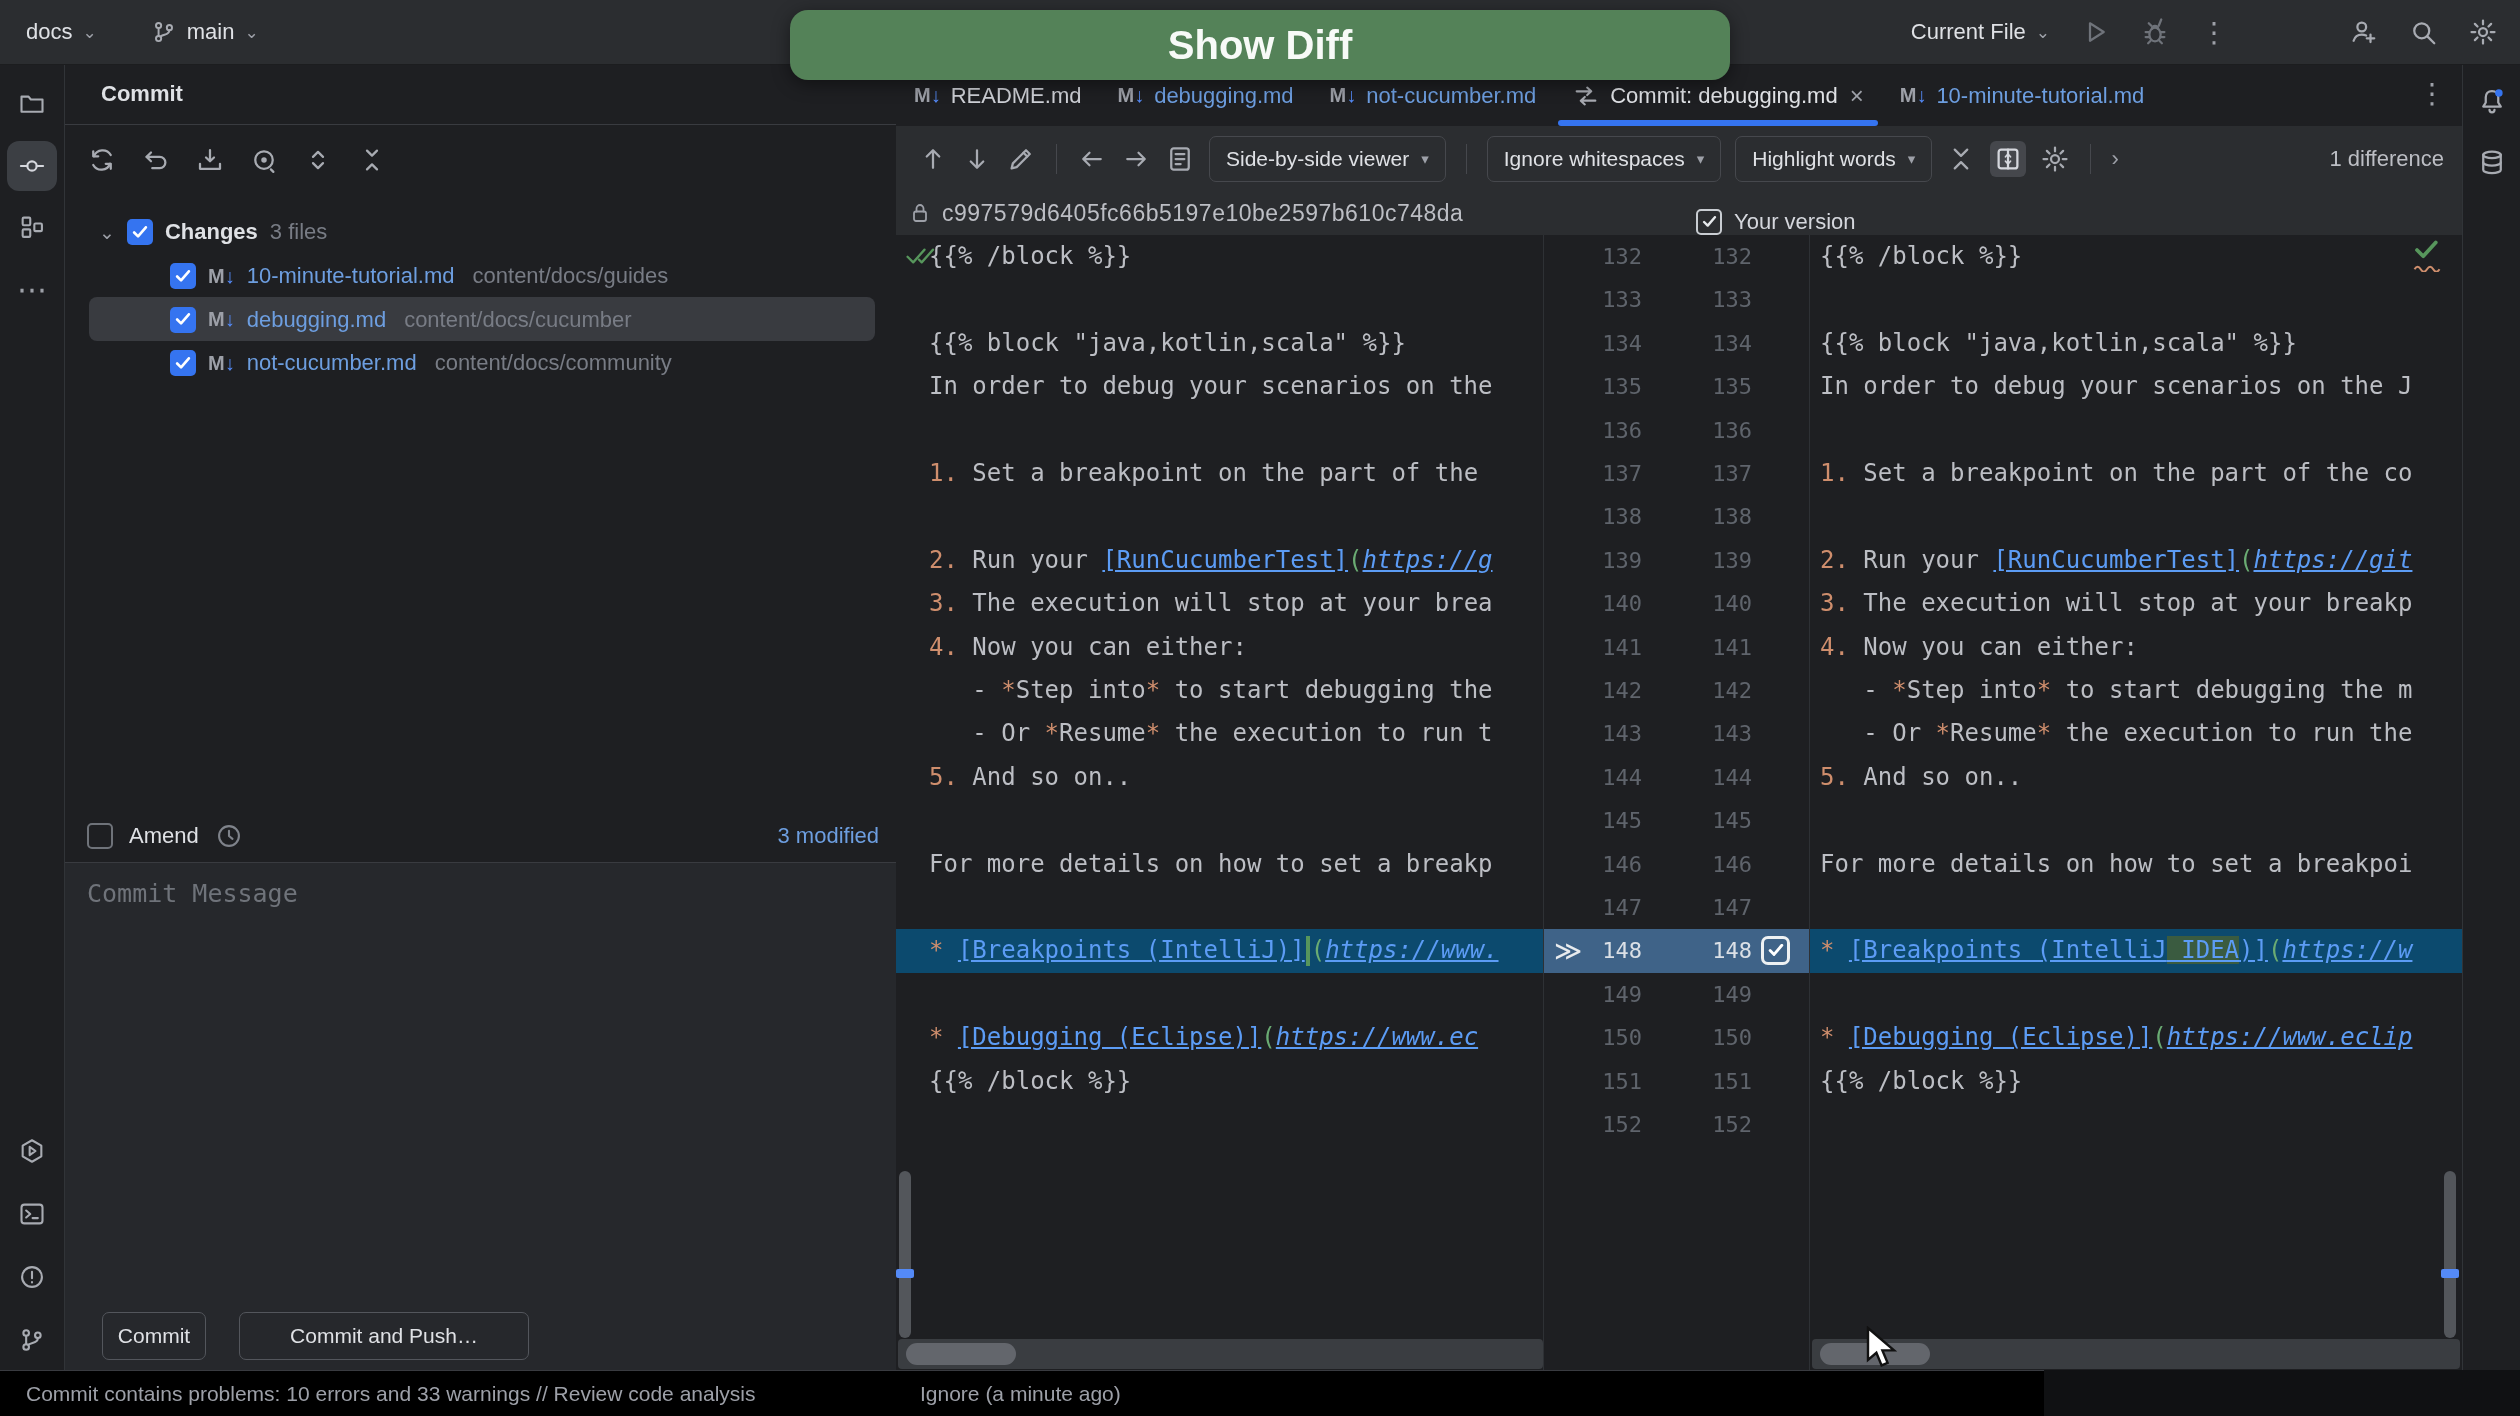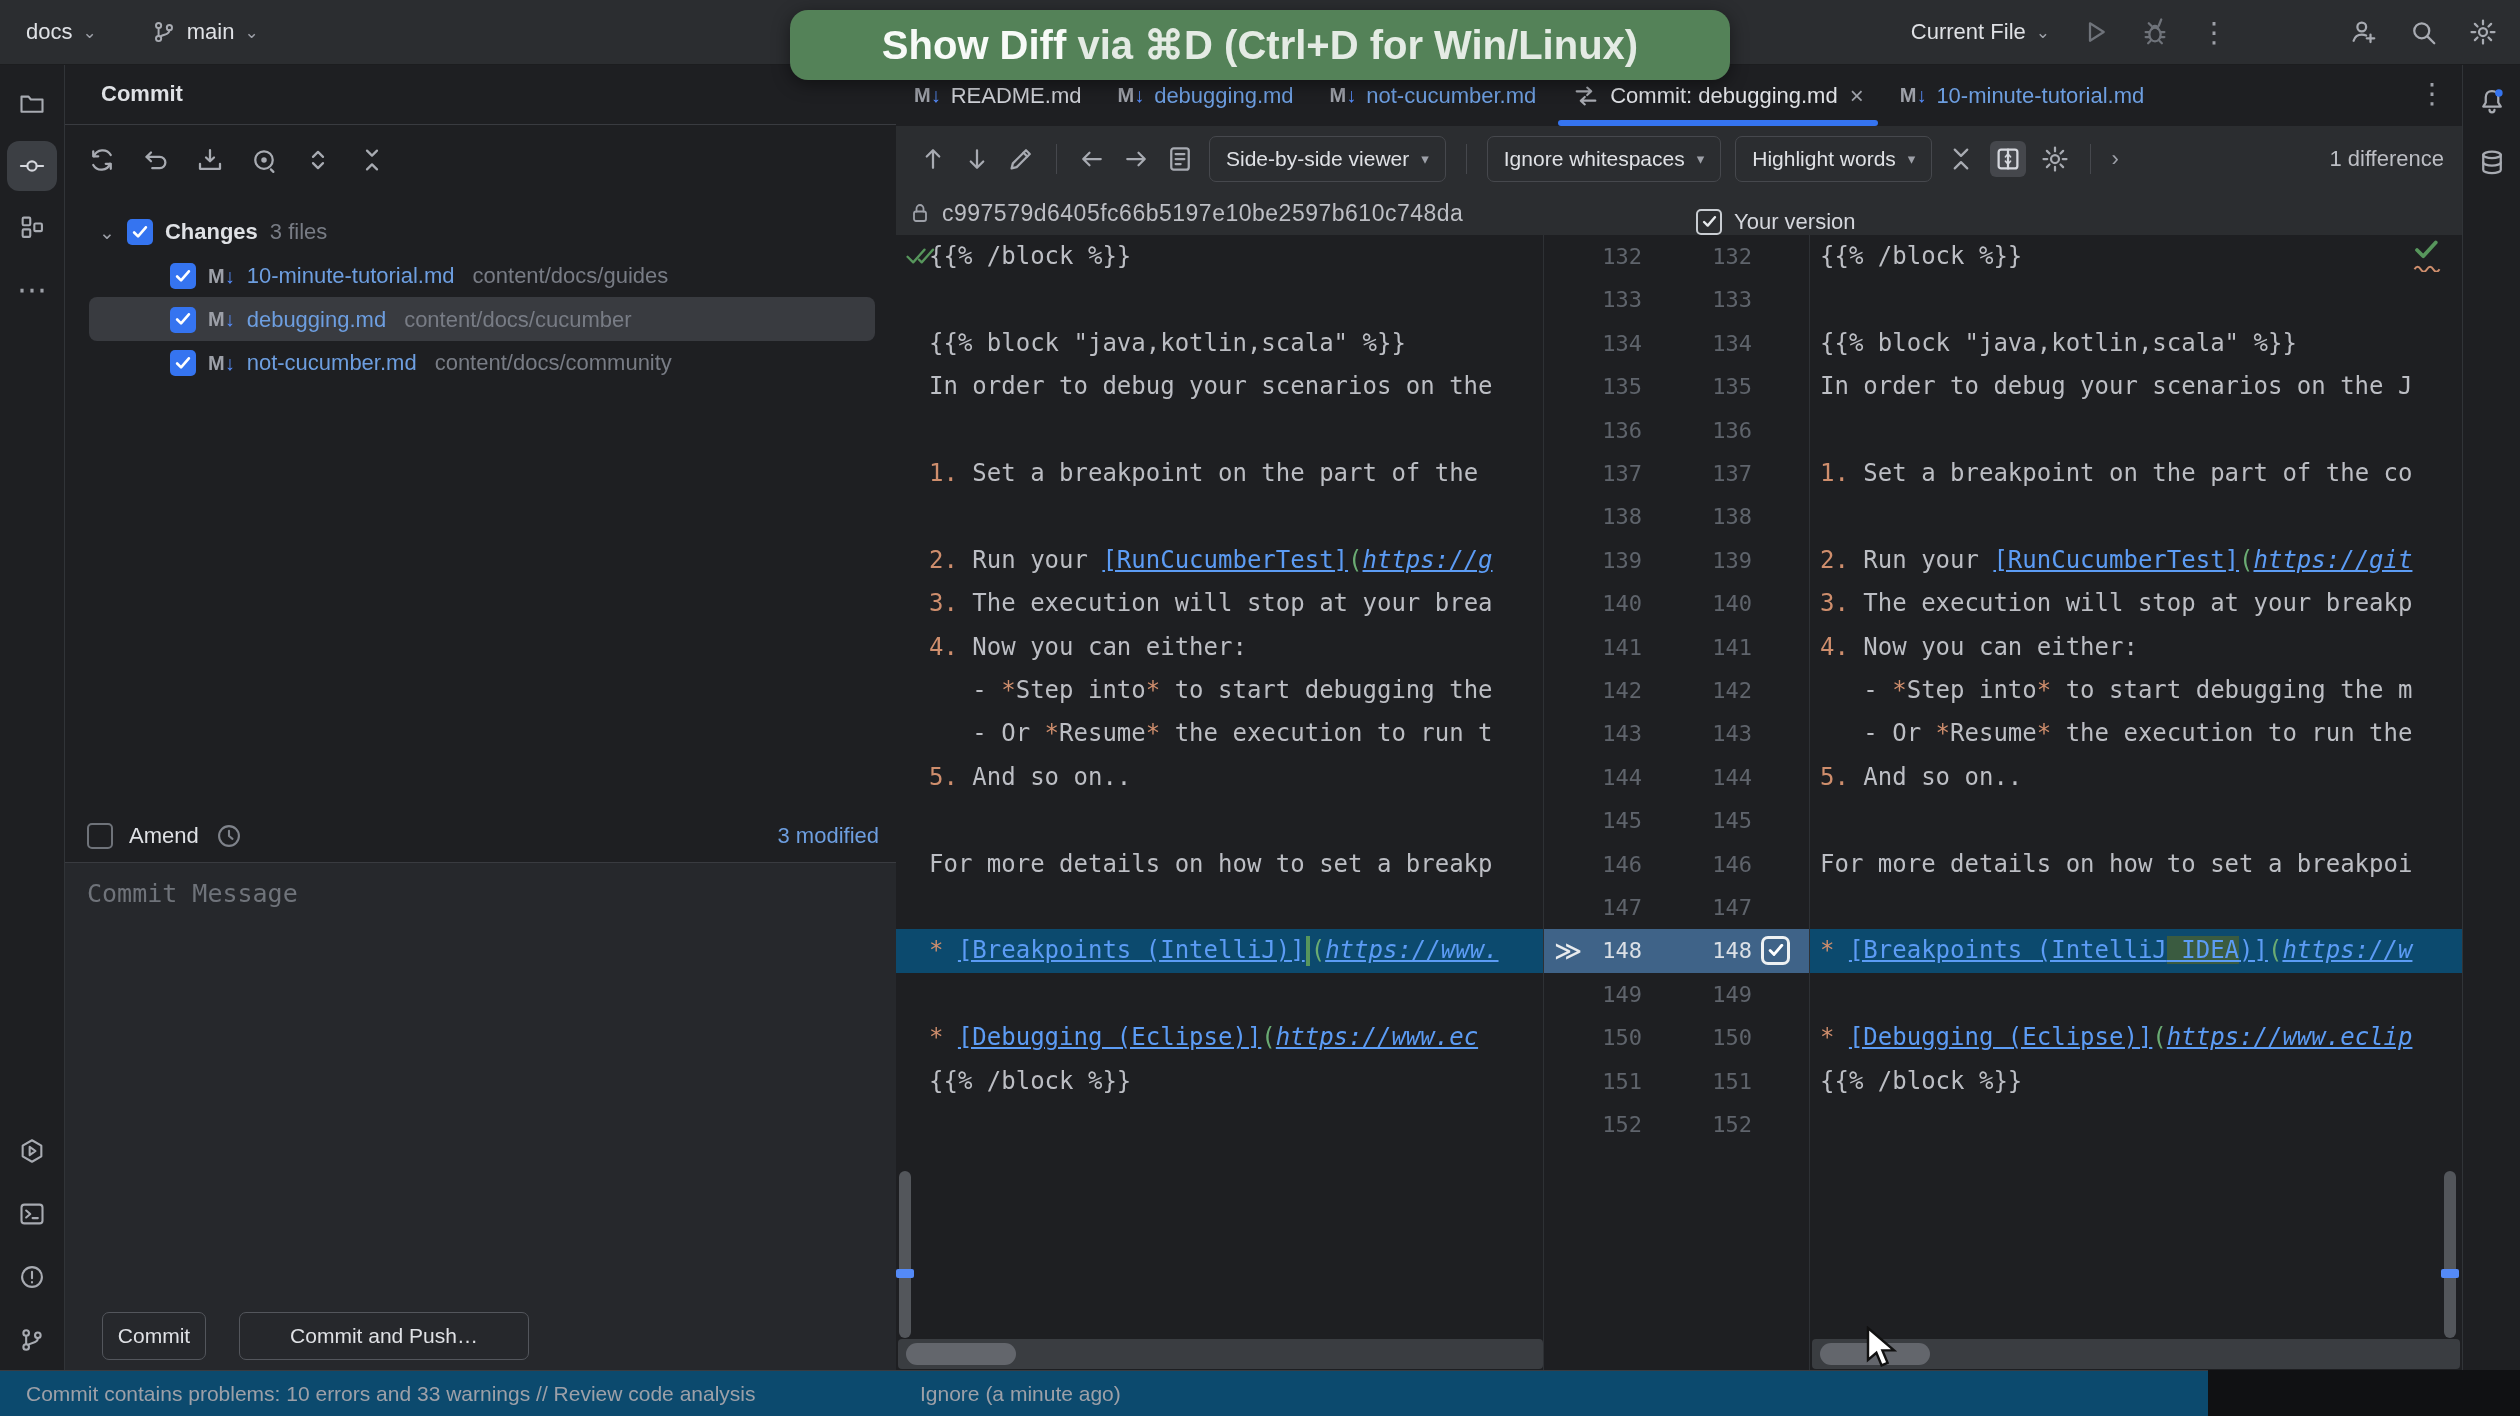--- a/index.html
+++ b/index.html
@@ -107,21 +107,21 @@
 
   .vscroll{position:absolute;width:12px;top:936px;height:167px;border-radius:7px;background:#595c62;opacity:.9;}
   .vtick{position:absolute;width:18px;height:9px;background:#548af7;border-radius:2px;top:1034px;}
   .htrack{position:absolute;top:1104px;height:30px;background:#3a3d41;border-radius:4px;}
   .hthumb{position:absolute;top:4px;height:22px;width:110px;background:#63666c;border-radius:11px;}
 
   
   #right-strip{left:2462px;top:65px;width:58px;height:1305px;background:#1e1f22;border-left:1px solid #313438;}
 
   
-  #statusbar{left:0;top:1370px;width:2208px;height:46px;background:#0c4a6e;border-top:1px solid #393b40;}
+  #statusbar{left:0;top:1370px;width:2044px;height:46px;background:#000000;border-top:1px solid #393b40;}
   #status-msg{position:absolute;left:26px;top:0;height:46px;display:flex;align-items:center;font-size:21px;color:#9da0a8;}
   #status-ignore{position:absolute;left:920px;top:0;height:46px;display:flex;align-items:center;font-size:21px;color:#9da0a8;}
 
   #cursor{left:1862px;top:1326px;z-index:99;}
 </style>
 </head>
 <body>
 
 <div id="titlebar" class="abs">
   <div class="tb-left">
@@ -177,21 +177,21 @@
     <span class="tb-ic">
       <svg width="30" height="30" viewBox="0 0 24 24" class="ic">
           <circle cx="12" cy="12" r="3.2"></circle>
           <path d="M12 2.8v3M12 18.2v3M2.8 12h3M18.2 12h3M5.5 5.5l2.1 2.1M16.4 16.4l2.1 2.1M18.5 5.5l-2.1 2.1M7.6 16.4l-2.1 2.1"></path>
         </svg>
     </span>
   </div>
 </div>
 
 <div id="toast" class="abs">
-  <span class="t-bold">Show Diff</span><span class="t-rest"> via ⌘D (Ctrl+D for Win/Linux)</span>
+  <span class="t-bold">Show Diff</span>
 </div>
 
 <div id="left-strip" class="abs">
   <span class="strip-ic" style="top:20px;">
     <svg width="28" height="28" viewBox="0 0 24 24" class="ic">
         <path d="M3 6.5h6l2 2.5h10v10.5H3z"></path>
       </svg>
   </span>
   <div class="strip-active" style="top:76px;"></div>
   <span class="strip-ic" style="top:83px;">

